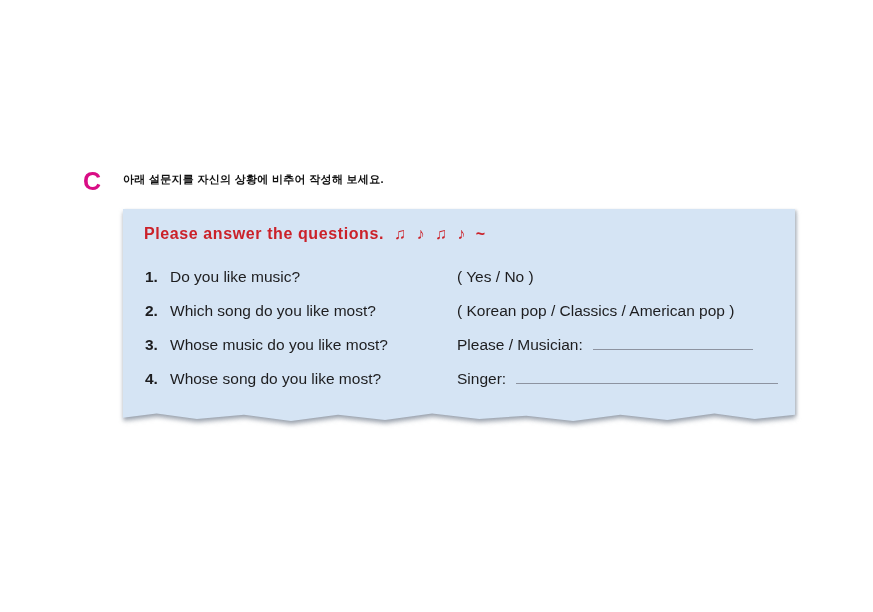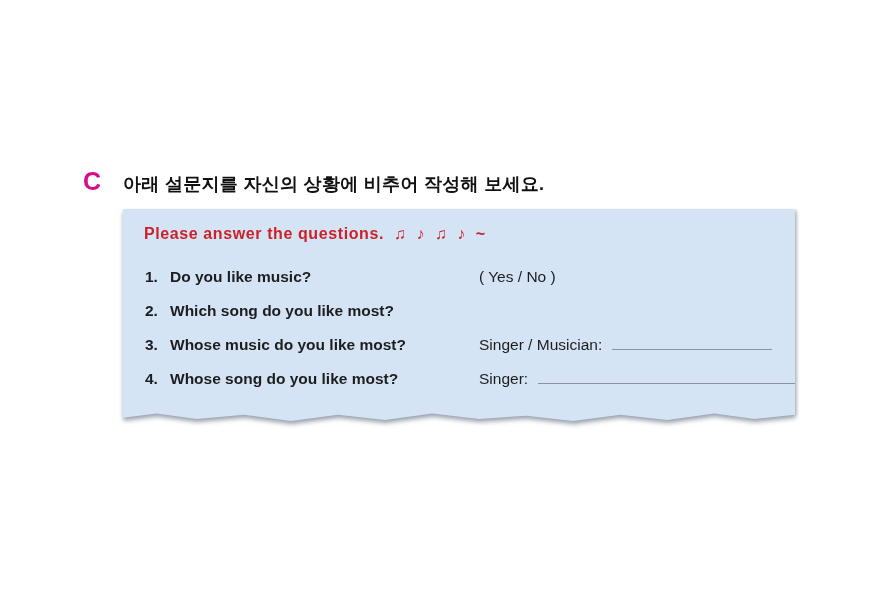--- a/index.html
+++ b/index.html
@@ -23,21 +23,21 @@
     top: 167px;
     font-size: 25px;
     font-weight: bold;
     color: #d90d85;
     letter-spacing: 0.5px;
   }
   .instruction {
     position: absolute;
     left: 123px;
     top: 172px;
-    font-size: 18px;
+    font-size: 11px;
     font-weight: 600;
     color: #111111;
     letter-spacing: 0.3px;
   }
 
   
   .survey-shadow-wrap {
     position: absolute;
     left: 123px;
     top: 209px;
@@ -87,27 +87,25 @@
     font-size: 15.5px;
   }
   .q-num {
     width: 25px;
     font-weight: bold;
     flex: 0 0 25px;
   }
   .q-text {
     flex: 0 0 287px;
     width: 287px;
-    font-weight: bold;
   }
   .q-answer {
     display: flex;
     align-items: baseline;
     white-space: nowrap;
-    margin-left: 22px;
   }
   .blank {
     display: inline-block;
     border-bottom: 1.5px solid #8d93a0;
     height: 13px;
     margin-left: 10px;
   }
   .blank-singer { width: 160px; }
   .blank-title  { width: 262px; }
 </style>
@@ -131,27 +129,28 @@
 
         <div class="q-row">
           <span class="q-num">1.</span>
           <span class="q-text">Do you like music?</span>
           <span class="q-answer">( Yes / No )</span>
         </div>
 
         <div class="q-row">
           <span class="q-num">2.</span>
           <span class="q-text">Which song do you like most?</span>
+          <span class="q-answer">( Korean pop / Classics / American pop )</span>
         </div>
 
         <div class="q-row">
           <span class="q-num">3.</span>
           <span class="q-text">Whose music do you like most?</span>
           <span class="q-answer">
-            <span>Singer / Musician:</span>
+            <span>Please / Musician:</span>
             <span class="blank blank-singer"></span>
           </span>
         </div>
 
         <div class="q-row">
           <span class="q-num">4.</span>
           <span class="q-text">Whose song do you like most?</span>
           <span class="q-answer">
             <span>Singer:</span>
             <span class="blank blank-title"></span>

